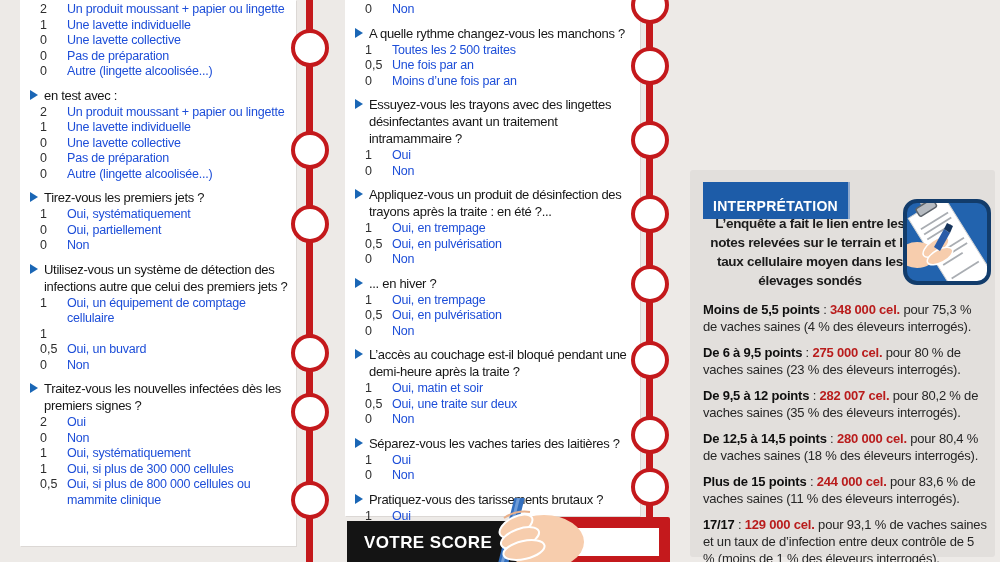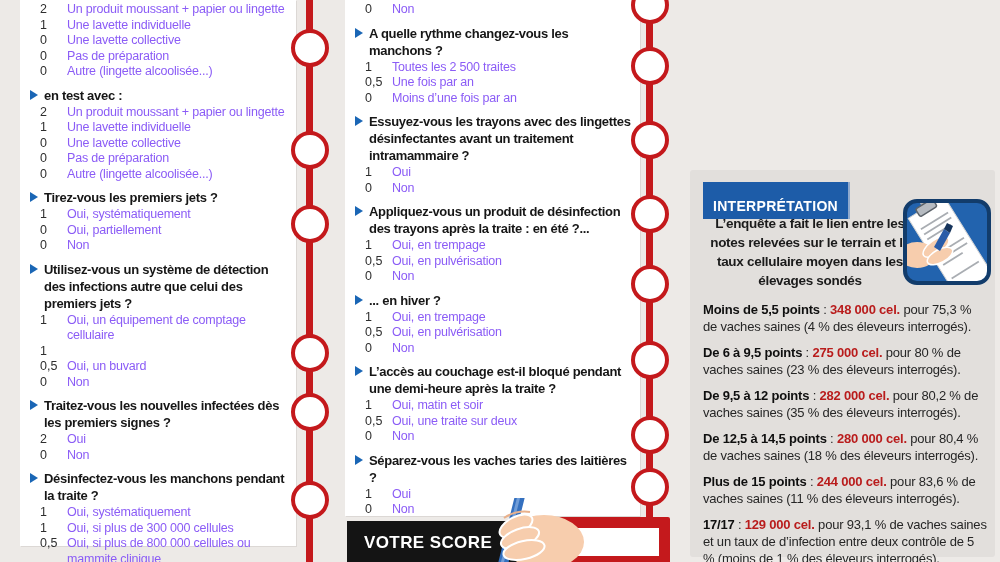--- a/index.html
+++ b/index.html
@@ -6,24 +6,24 @@
   .stage{position:relative;width:1000px;height:562px;overflow:hidden;background:#edeae7;
          font-family:"Liberation Sans",sans-serif;}
   
   .card{position:absolute;background:#fff;box-sizing:border-box;padding:2px 8px 0 8px;
         box-shadow:1px 1px 0 #dcd8d5;z-index:1;}
   .card-left{left:20px;top:0;width:276px;height:546px;}
   .card-mid{left:345px;top:0;width:295px;height:516px;}
   .q{display:flex;margin:7px 0 1px 0;}
   .tri{flex:none;width:0;height:0;border-left:8px solid #1a66b5;
        border-top:5px solid transparent;border-bottom:5px solid transparent;margin:3px 6px 0 2px;}
-  .qt{font-weight:bold;font-size:13px;line-height:17px;color:#161616;letter-spacing:-0.3px;}
+  .qt{font-weight:normal;font-size:13px;line-height:17px;color:#161616;letter-spacing:-0.3px;}
   .a{display:flex;padding-left:12px;}
   .p{flex:none;width:27px;font-size:12.5px;line-height:15.5px;color:#2e2e2e;}
-  .t{font-size:12.5px;line-height:15.5px;color:#8b5cf6;letter-spacing:-0.2px;}
+  .t{font-size:12.5px;line-height:15.5px;color:#1d4ed8;letter-spacing:-0.2px;}
   
   .vl{position:absolute;width:7px;background:#c4191c;z-index:2;}
   .vl-left{left:306px;top:0;height:562px;}
   .vl-mid{left:646px;top:0;height:522px;}
   .circ{position:absolute;width:30px;height:30px;border:4px solid #c4191c;border-radius:50%;
         background:#fff;z-index:3;}
   .c-left{left:291px;} .c-mid{left:631px;}
   
   .blackbox{position:absolute;left:347px;top:521px;width:201px;height:45px;background:#141414;
             z-index:4;box-sizing:border-box;padding:12px 0 0 17px;}
@@ -139,24 +139,20 @@
       </div>
     <div class="a">
         <span class="p">2</span>
         <span class="t">Oui</span>
       </div>
     <div class="a">
         <span class="p">0</span>
         <span class="t">Non</span>
       </div>
 
-    <div class="q">
-        <span class="tri"></span>
-        <span class="qt">Désinfectez-vous les manchons pendant la traite ?</span>
-      </div>
     <div class="a">
         <span class="p">1</span>
         <span class="t">Oui, systématiquement</span>
       </div>
     <div class="a">
         <span class="p">1</span>
         <span class="t">Oui, si plus de 300 000 cellules</span>
       </div>
     <div class="a">
         <span class="p">0,5</span>
@@ -343,20 +339,20 @@
         <ellipse cx="33" cy="48" rx="15" ry="7" transform="rotate(-35 33 48)" fill="#f7cdad" stroke="#ffffff" stroke-width="1.5"></ellipse>
         <ellipse cx="37" cy="57" rx="14" ry="6.5" transform="rotate(-28 37 57)" fill="#f7cdad" stroke="#ffffff" stroke-width="1.5"></ellipse>
         <polygon points="41,30 47,34 37,52 31,48" fill="#2a5ca8"></polygon>
         <polygon points="41,30 47,34 50,27 44,24" fill="#16345c"></polygon>
       </g>
     </svg>
 
     <div class="entries">
       <p class="entry"><b class="lead">Moins de 5,5 points</b><span> : </span><b class="red">348 000 cel.</b> <span>pour 75,3 % de vaches saines (4 % des éleveurs interrogés).</span></p>
       <p class="entry"><b class="lead">De 6 à 9,5 points</b><span> : </span><b class="red">275 000 cel.</b> <span>pour 80 % de vaches saines (23 % des éleveurs interrogés).</span></p>
-      <p class="entry"><b class="lead">De 9,5 à 12 points</b><span> : </span><b class="red">282 000 cel.</b> <span>pour 80,2 % de vaches saines (35 % des éleveurs interrogés).</span></p>
+      <p class="entry"><b class="lead">De 9,5 à 12 points</b><span> : </span><b class="red">282 007 cel.</b> <span>pour 80,2 % de vaches saines (35 % des éleveurs interrogés).</span></p>
       <p class="entry"><b class="lead">De 12,5 à 14,5 points</b><span> : </span><b class="red">280 000 cel.</b> <span>pour 80,4 % de vaches saines (18 % des éleveurs interrogés).</span></p>
       <p class="entry"><b class="lead">Plus de 15 points</b><span> : </span><b class="red">244 000 cel.</b> <span>pour 83,6 % de vaches saines (11 % des éleveurs interrogés).</span></p>
       <p class="entry"><b class="lead">17/17</b><span> : </span><b class="red">129 000 cel.</b> <span>pour 93,1 % de vaches saines et un taux de d’infection entre deux contrôle de 5 % (moins de 1 % des éleveurs interrogés).</span></p>
     </div>
   </div>
 
 </div>
 
 </body></html>

